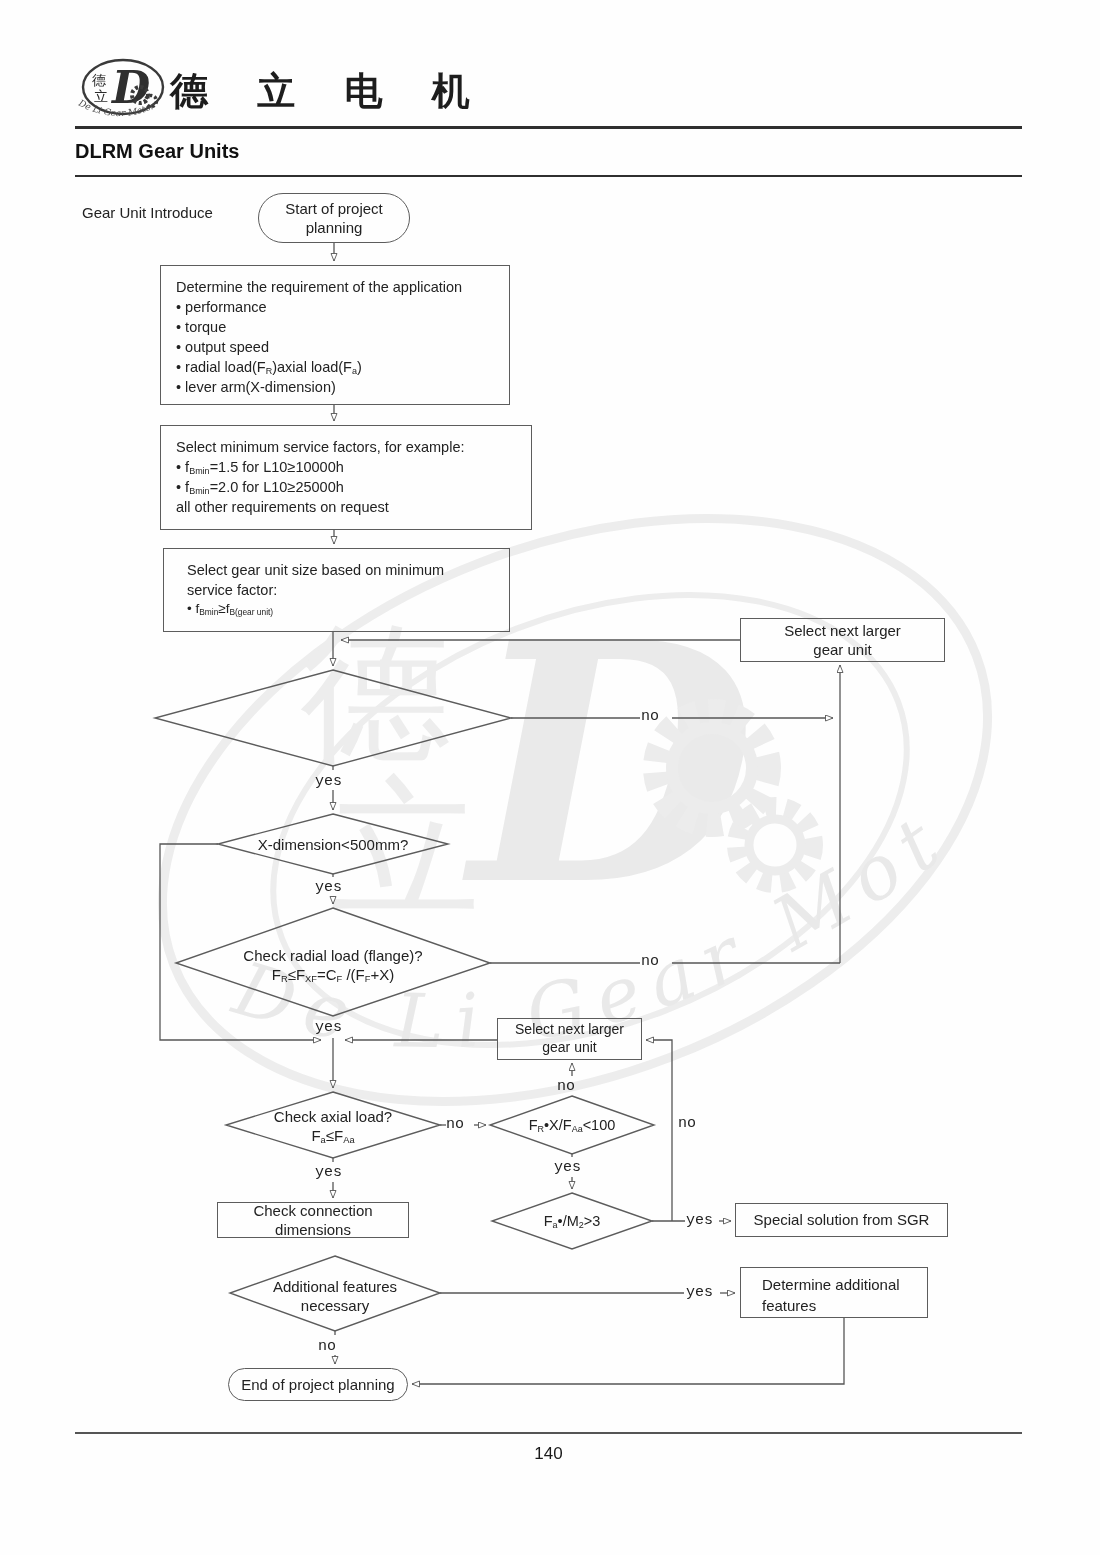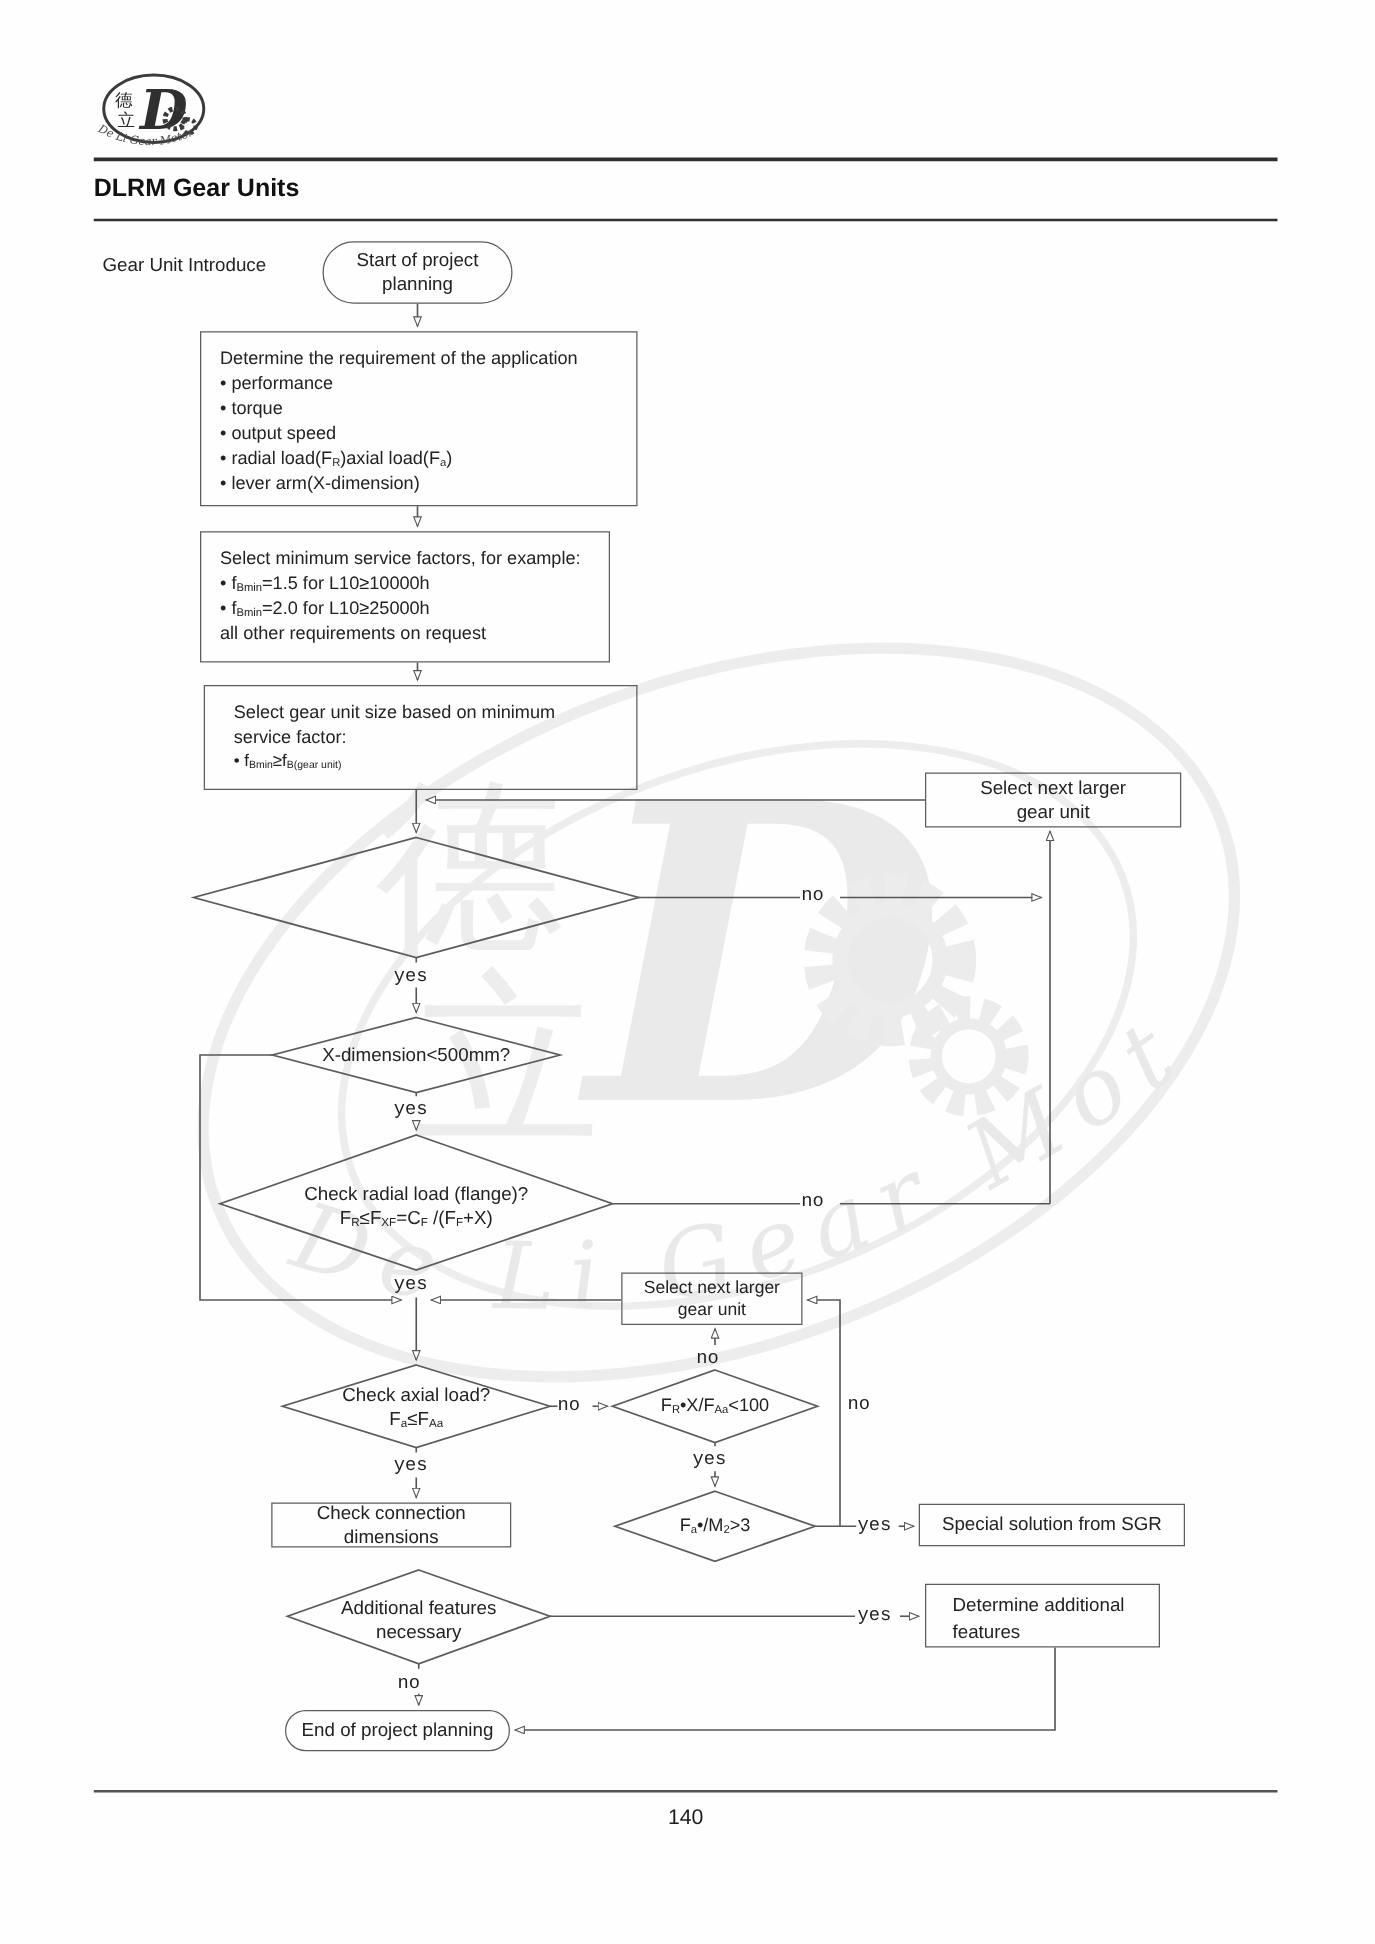--- a/index.html
+++ b/index.html
@@ -64,20 +64,21 @@
     <text x="42" y="48" font-size="44" font-style="italic" font-weight="bold" fill="#2f2f2f" font-family="DejaVu Serif,serif">D</text>
     <circle cx="70" cy="40" r="8" fill="none" stroke="#3a3a3a" stroke-width="4" stroke-dasharray="3 2.4"></circle>
     <circle cx="81" cy="46" r="5.5" fill="none" stroke="#3a3a3a" stroke-width="3.4" stroke-dasharray="2.6 2.2"></circle>
     <defs>
         <path id="logoarc" d="M 8,50 Q 53,74 98,46" fill="none"></path>
       </defs>
     <text font-size="9" font-style="italic" fill="#4a4a4a" font-family="DejaVu Serif,serif">
       <textPath href="#logoarc">De Li Gear Motor</textPath>
     </text>
   </svg>
+  <div class="abs" id="brand-cn">德 立 电 机</div>
   <div class="abs hrule" style="left:75px;top:126px;width:947px;height:3px;"></div>
   <div class="abs" id="doc-title">DLRM Gear Units</div>
   <div class="abs hrule" style="left:75px;top:175px;width:947px;height:2px;"></div>
   <div class="abs" id="intro-label">Gear Unit Introduce</div>
 
   <svg class="flowsvg" width="1100" height="1555" viewBox="0 0 1100 1555">
     <defs>
       <marker id="arr" markerWidth="10" markerHeight="8" refX="8" refY="3.5" orient="auto" markerUnits="userSpaceOnUse">
         <path d="M0.5,0.5 L8,3.5 L0.5,6.5 Z" fill="#ffffff" stroke="#565656" stroke-width="0.9"></path>
       </marker>
@@ -133,21 +134,21 @@
 
   <div class="node" style="left:160px;top:265px;width:350px;height:140px;padding:11px 0 0 15px;font-size:14.5px;">
     <div class="bline">Determine the requirement of the application</div>
     <div class="bline">• performance</div>
     <div class="bline">• torque</div>
     <div class="bline">• output speed</div>
     <div class="bline">• radial load(F<sub>R</sub>)axial load(F<sub>a</sub>)</div>
     <div class="bline">• lever arm(X-dimension)</div>
   </div>
 
-  <div class="node" style="left:160px;top:425px;width:328px;height:105px;padding:11px 1px 0 15px;font-size:14.5px;">
+  <div class="node" style="left:160px;top:425px;width:372px;height:105px;padding:11px 1px 0 15px;font-size:14.5px;">
     <div class="bline">Select minimum service factors, for example:</div>
     <div class="bline">• f<sub>Bmin</sub>=1.5 for L10≥10000h</div>
     <div class="bline">• f<sub>Bmin</sub>=2.0 for L10≥25000h</div>
     <div class="bline">all other requirements on request</div>
   </div>
 
   <div class="node" style="left:163px;top:548px;width:347px;height:84px;padding:11px 0 0 23px;font-size:14.5px;">
     <div class="bline">Select gear unit size based on minimum</div>
     <div class="bline">service factor:</div>
     <div class="bline" style="font-size:13.5px;">• f<sub>Bmin</sub>≥f<sub>B(gear unit)</sub></div>

